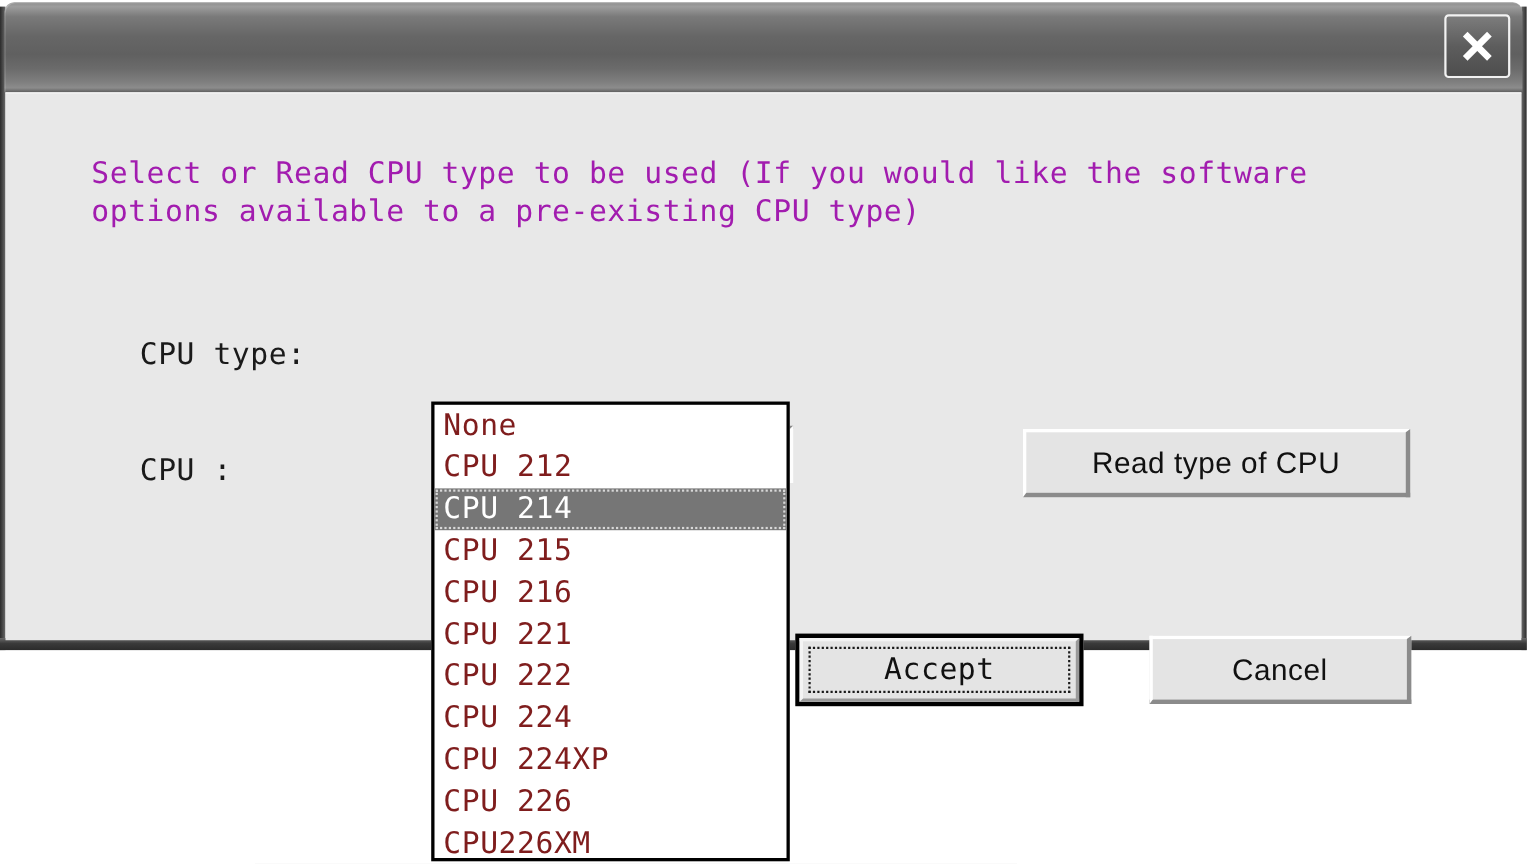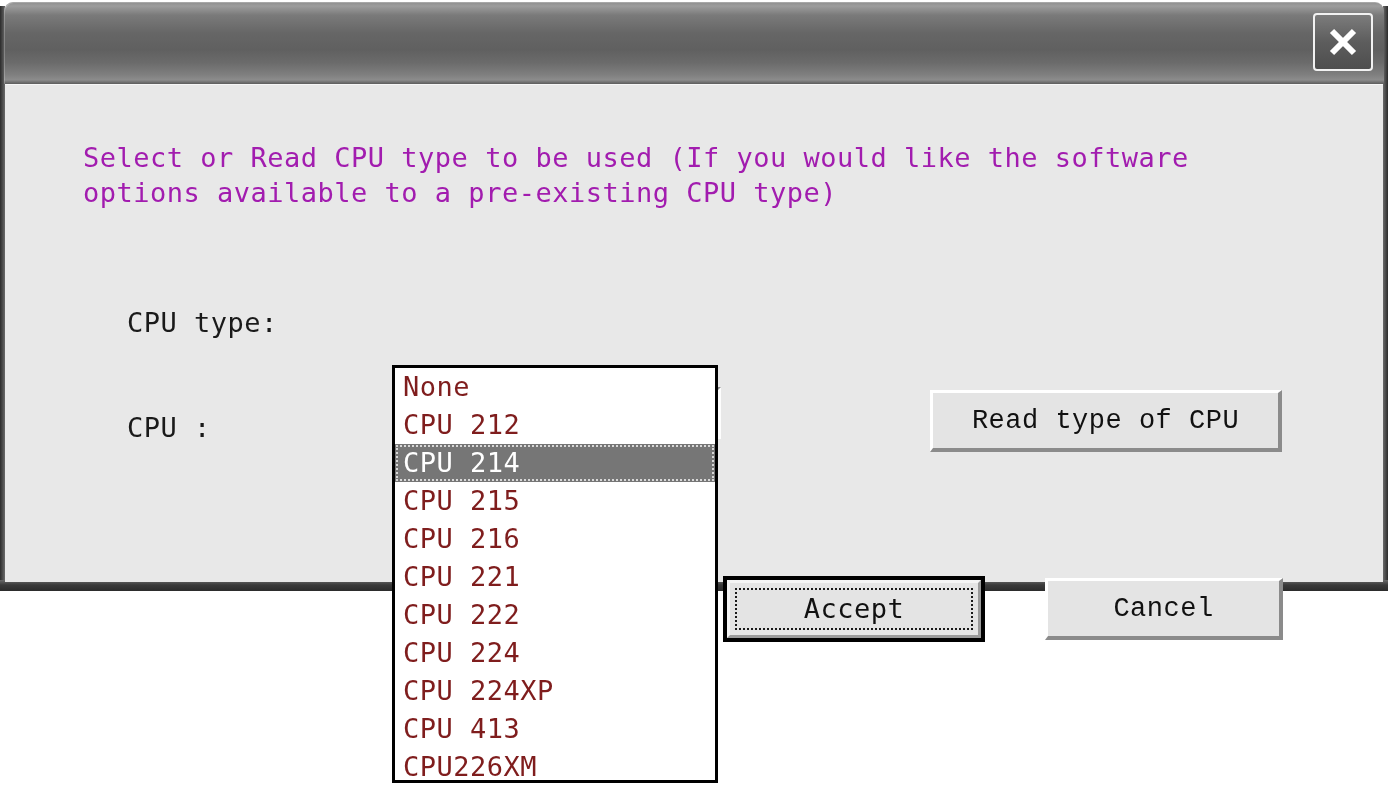--- a/index.html
+++ b/index.html
@@ -211,21 +211,21 @@
     border-top: 3px solid #ffffff;
     border-left: 3px solid #ffffff;
     border-right: 4px solid #8b8b8b;
     border-bottom: 4px solid #8b8b8b;
     font-size: 27px;
     color: #111111;
     white-space: pre;
     letter-spacing: 0.5px;
     text-align: center;
     cursor: pointer;
-    font-family: Liberation Mono, monospace;
+    font-family: Liberation Sans, sans-serif;
   }
   #btn-read {
     left: 925px; top: 305px; width: 352px; height: 62px; line-height: 56px;
   }
   #btn-cancel {
     left: 1040px; top: 493px; width: 238px; height: 62px; line-height: 56px;
   }
   
   #btn-accept-wrap {
     position: absolute;
@@ -306,17 +306,17 @@
   <div id="dropdown">
       <div class="dd-item">None</div>
       <div class="dd-item">CPU 212</div>
       <div class="dd-item selected">CPU 214</div>
       <div class="dd-item">CPU 215</div>
       <div class="dd-item">CPU 216</div>
       <div class="dd-item">CPU 221</div>
       <div class="dd-item">CPU 222</div>
       <div class="dd-item">CPU 224</div>
       <div class="dd-item">CPU 224XP</div>
-      <div class="dd-item">CPU 413</div>
+      <div class="dd-item">CPU 226</div>
       <div class="dd-item">CPU226XM</div>
     </div>
 
 </div>
 
 </body></html>

